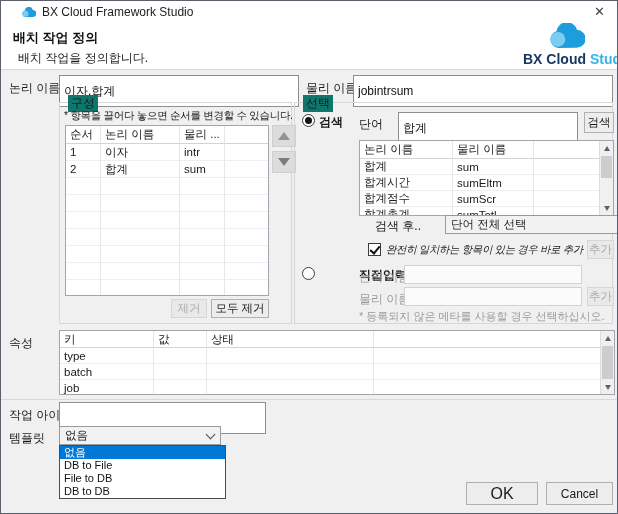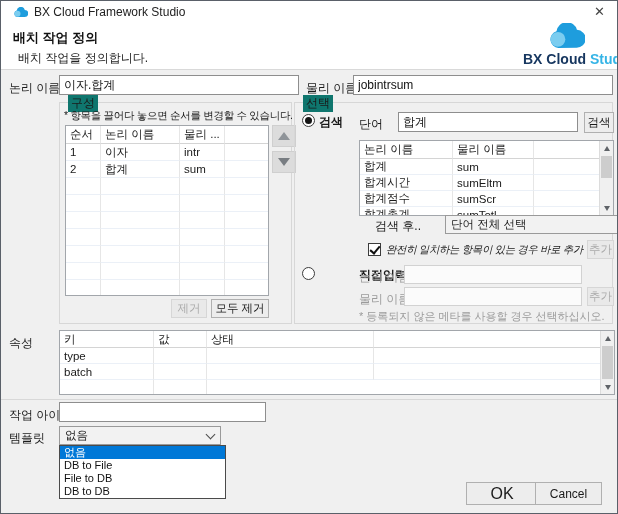--- a/index.html
+++ b/index.html
@@ -3,39 +3,39 @@
 <meta charset="utf-8">
 <style>
   * { box-sizing: border-box; margin: 0; padding: 0; }
   html,body { background:#cfcfcf; }
   body { font-family:"Liberation Sans","DejaVu Sans",sans-serif; }
   .window { position:relative; width:618px; height:514px; background:#f0f0f0;
             border:1px solid #5a6069; overflow:hidden; font-size:12px; color:#1a1a1a; }
 
   
   .titlebar { position:absolute; left:0; top:0; right:0; height:22px; background:#fff;
-              display:flex; align-items:center; padding:0 12px; gap:6px; }
+              display:flex; align-items:center; padding:0 20px; gap:6px; }
   .titlebar .t-text { font-size:12px; color:#222; }
   .close-x { position:absolute; right:12px; top:3px; font-size:13px; color:#444; cursor:default; }
 
   
   .header { position:absolute; left:0; top:22px; right:0; height:47px; background:#fff;
             border-bottom:1px solid #d9d9d9; }
   .h-title { position:absolute; left:12px; top:6px; font-size:13px; font-weight:bold; color:#111; }
   .h-sub   { position:absolute; left:17px; top:27px; font-size:12px; color:#222; }
   .logo { position:absolute; right:8px; top:0px; width:86px; text-align:center; }
   .logo .l-text { font-size:14px; margin-top:-2px; white-space:nowrap; }
   .logo .l-bx { color:#16365f; font-weight:bold; }
   .logo .l-st { color:#35b4e6; font-weight:bold; }
 
   .lbl { position:absolute; white-space:nowrap; }
   .lbl.dim { color:#9b9b9b; }
 
   .inp { position:absolute; border:1px solid #8e8e8e; background:#fff; font:inherit;
-         font-size:12px; padding:1px 4px; height:20px; color:#111; }
+         font-size:12px; padding:1px 4px; height:32px; color:#111; }
   .inp.small { height:19px; }
   .inp.disabled { border-color:#d2d2d2; background:#fbfbfb; }
 
   .btn { position:absolute; background:#ededed; border:1px solid #b0b0b0; font-size:11.5px;
          display:flex; align-items:center; justify-content:center; color:#1a1a1a; cursor:default; white-space:nowrap; }
   .btn.disabled { color:#ababab; background:#e9e9e9; border-color:#d6d6d6; }
 
   
   .group { position:absolute; border:1px solid #d7d7d7; }
   .legend { position:absolute; top:-8px; left:8px; background:#0f766e; padding:0 3px; font-size:12px; }
@@ -288,20 +288,21 @@
         <div class="td"></div>
         <div class="td"></div>
       </div>
       <div class="tr">
         <div class="td">batch</div>
         <div class="td"></div>
         <div class="td"></div>
         <div class="td"></div>
       </div>
       <div class="tr">
+        <div class="td">job</div>
         <div class="td"></div>
         <div class="td"></div>
         <div class="td"></div>
       </div>
     </div>
     <div class="vscroll">
       <div class="sb-btn up">
           <span class="tri-up"></span>
         </div>
       <div class="sb-thumb" style="top:15px; bottom:15px;"></div>
@@ -323,15 +324,15 @@
   </div>
 
   <div class="dropdown">
     <div class="opt sel">없음</div>
     <div class="opt">DB to File</div>
     <div class="opt">File to DB</div>
     <div class="opt">DB to DB</div>
   </div>
 
   <div class="btn" style="left:465px; top:481px; width:72px; height:23px; font-size:16px;">OK</div>
-  <div class="btn" style="left:534px; top:481px; width:67px; height:23px; font-size:12px;">Cancel</div>
+  <div class="btn" style="left:545px; top:481px; width:67px; height:23px; font-size:12px;">Cancel</div>
 
 </div>
 
 </body></html>

